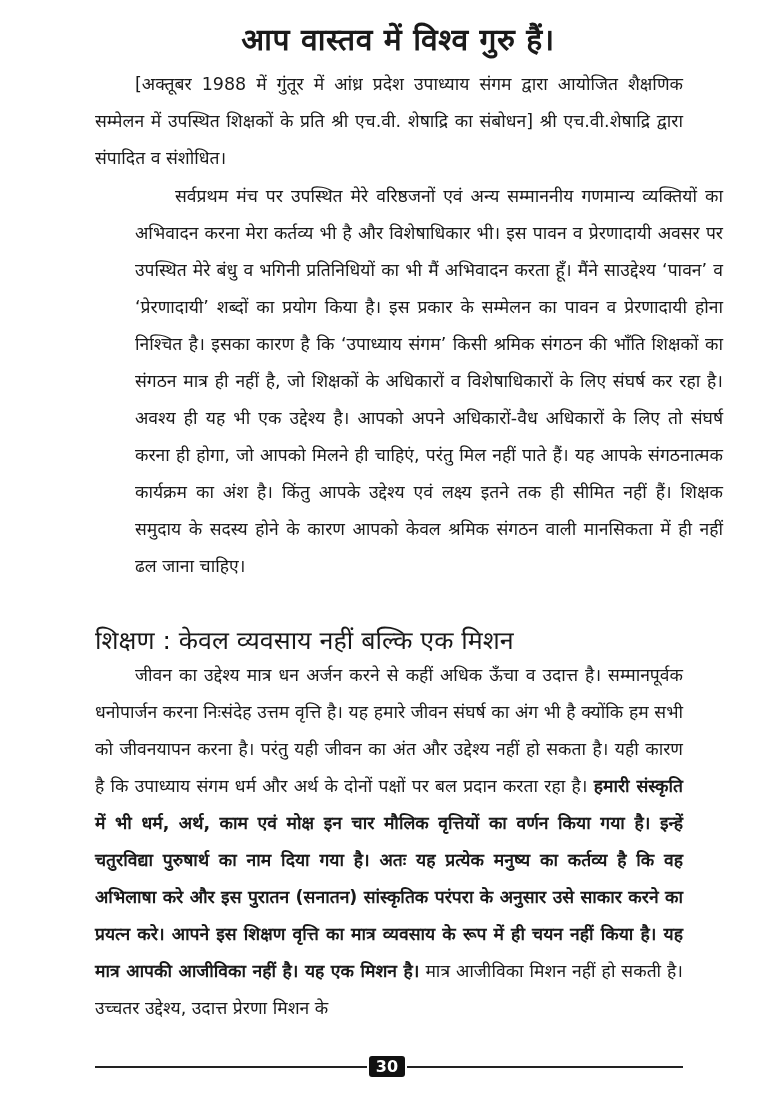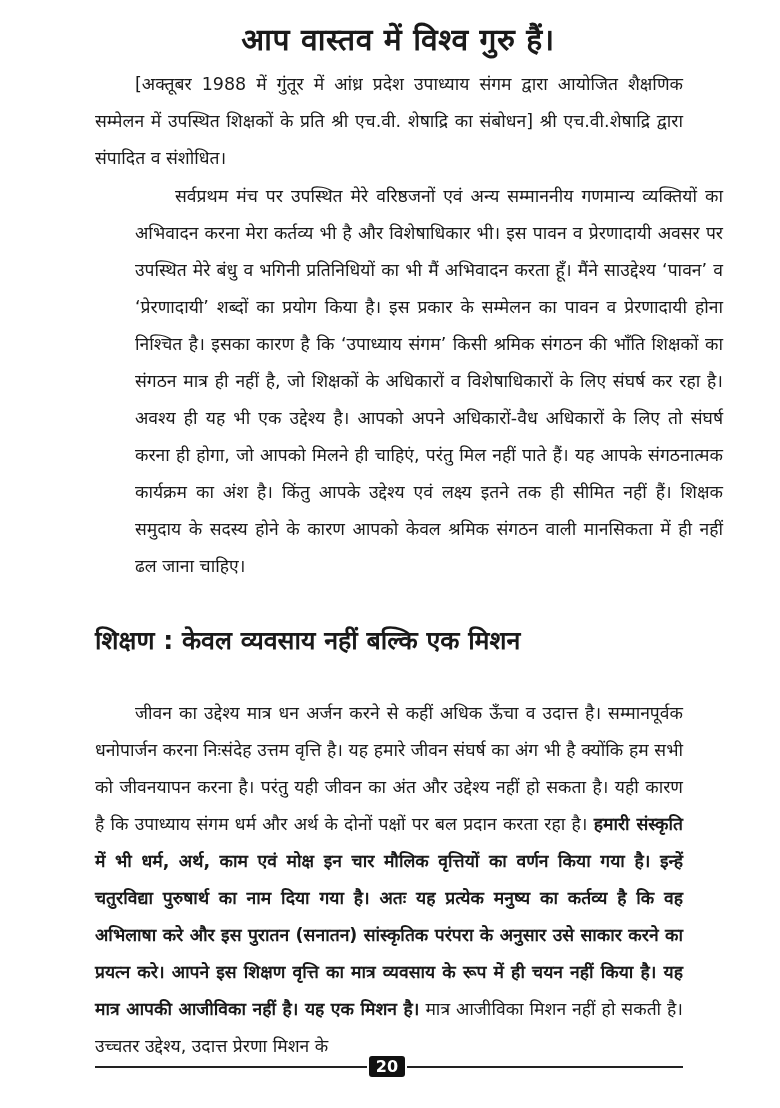--- a/index.html
+++ b/index.html
@@ -13,23 +13,23 @@
     position: absolute; top: 18px; left: 0; width: 780px; text-align: center;
     font-size: 30px; font-weight: bold; letter-spacing: 0.5px; margin: 0; padding-left: 8px;
   }
   .para {
     font-size: 17.5px; line-height: 37px; text-align: justify; margin: 0;
     text-indent: 40px;
   }
   .p-intro { top: 66px; }
   .p-one { top: 178px; margin-left: 40px; }
   .heading {
-    top: 622px; font-size: 25px; font-weight: bold; margin: 0; white-space: nowrap;
+    top: 622px; font-size: 25px; font-weight: normal; margin: 0; white-space: nowrap;
   }
-  .p-two { top: 695px; }
+  .p-two { top: 657px; }
   .b { font-weight: bold; }
   .footer { position: absolute; top: 1056px; left: 95px; width: 588px; height: 22px; }
   .rule { position: absolute; top: 10px; height: 2px; background: #222; }
   .rule.left { left: 0; width: 272px; }
   .rule.right { left: 312px; width: 276px; }
   .pgnum {
     position: absolute; left: 274px; top: 0; width: 36px; height: 21px;
     background: #111; color: #fff; font-weight: bold; font-size: 16px;
     line-height: 21px; text-align: center; border-radius: 3px;
   }
@@ -43,16 +43,16 @@
   <p class="col para p-intro">[अक्तूबर 1988 में गुंतूर में आंध्र प्रदेश उपाध्याय संगम द्वारा आयोजित शैक्षणिक सम्मेलन में उपस्थित शिक्षकों के प्रति श्री एच.वी. शेषाद्रि का संबोधन] श्री एच.वी.शेषाद्रि द्वारा संपादित व संशोधित।</p>
 
   <p class="col para p-one">सर्वप्रथम मंच पर उपस्थित मेरे वरिष्ठजनों एवं अन्य सम्माननीय गणमान्य व्यक्तियों का अभिवादन करना मेरा कर्तव्य भी है और विशेषाधिकार भी। इस पावन व प्रेरणादायी अवसर पर उपस्थित मेरे बंधु व भगिनी प्रतिनिधियों का भी मैं अभिवादन करता हूँ। मैंने साउद्देश्य ‘पावन’ व ‘प्रेरणादायी’ शब्दों का प्रयोग किया है। इस प्रकार के सम्मेलन का पावन व प्रेरणादायी होना निश्चित है। इसका कारण है कि ‘उपाध्याय संगम’ किसी श्रमिक संगठन की भाँति शिक्षकों का संगठन मात्र ही नहीं है, जो शिक्षकों के अधिकारों व विशेषाधिकारों के लिए संघर्ष कर रहा है। अवश्य ही यह भी एक उद्देश्य है। आपको अपने अधिकारों-वैध अधिकारों के लिए तो संघर्ष करना ही होगा, जो आपको मिलने ही चाहिएं, परंतु मिल नहीं पाते हैं। यह आपके संगठनात्मक कार्यक्रम का अंश है। किंतु आपके उद्देश्य एवं लक्ष्य इतने तक ही सीमित नहीं हैं। शिक्षक समुदाय के सदस्य होने के कारण आपको केवल श्रमिक संगठन वाली मानसिकता में ही नहीं ढल जाना चाहिए।</p>
 
   <h2 class="col heading">शिक्षण : केवल व्यवसाय नहीं बल्कि एक मिशन</h2>
 
   <p class="col para p-two"><span>जीवन का उद्देश्य मात्र धन अर्जन करने से कहीं अधिक ऊँचा व उदात्त है। सम्मानपूर्वक धनोपार्जन करना निःसंदेह उत्तम वृत्ति है। यह हमारे जीवन संघर्ष का अंग भी है क्योंकि हम सभी को जीवनयापन करना है। परंतु यही जीवन का अंत और उद्देश्य नहीं हो सकता है। यही कारण है कि उपाध्याय संगम धर्म और अर्थ के दोनों पक्षों पर बल प्रदान करता रहा है। </span><span class="b">हमारी संस्कृति में भी धर्म, अर्थ, काम एवं मोक्ष इन चार मौलिक वृत्तियों का वर्णन किया गया है। इन्हें चतुरविद्या पुरुषार्थ का नाम दिया गया है। अतः यह प्रत्येक मनुष्य का कर्तव्य है कि वह अभिलाषा करे और इस पुरातन (सनातन) सांस्कृतिक परंपरा के अनुसार उसे साकार करने का प्रयत्न करे। आपने इस शिक्षण वृत्ति का मात्र व्यवसाय के रूप में ही चयन नहीं किया है। यह मात्र आपकी आजीविका नहीं है। यह एक मिशन है।</span><span> मात्र आजीविका मिशन नहीं हो सकती है। उच्चतर उद्देश्य, उदात्त प्रेरणा मिशन के</span></p>
 
   <div class="footer">
     <div class="rule left"></div>
-    <div class="pgnum">20</div>
+    <div class="pgnum">30</div>
     <div class="rule right"></div>
   </div>
 </div>
 
 </body></html>

